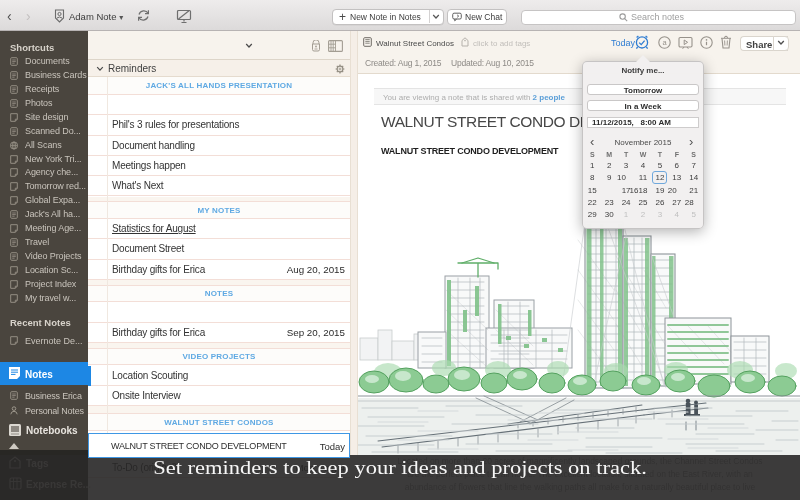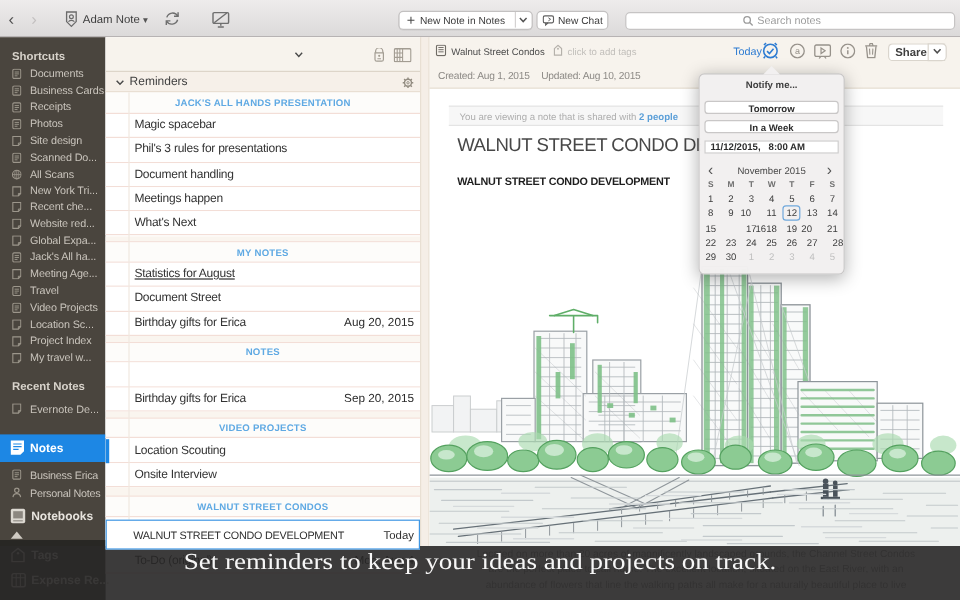--- a/index.html
+++ b/index.html
@@ -91,26 +91,26 @@
     <div class="abs ell" style="left:25px;top:140.58px;width:62px;color:#c9c4bc;font-size:9px;line-height:9px;letter-spacing:-0.1px;">All Scans</div>
 <svg class="abs" style="left:10px;top:154.51px;" width="8" height="9" viewBox="0 0 8 9">
       <path d="M0.7 0.7 h6.6 v5.5 l-2 2.1 h-4.6 z" fill="none" stroke="#9c968b" stroke-width="0.9"></path>
       <path d="M5.3 8.3 v-2.1 h2" stroke="#9c968b" stroke-width="0.8" fill="none"></path>
     </svg>
     <div class="abs ell" style="left:25px;top:154.51px;width:62px;color:#c9c4bc;font-size:9px;line-height:9px;letter-spacing:-0.1px;">New York Tri...</div>
 <svg class="abs" style="left:10px;top:168.44px;" width="8" height="9" viewBox="0 0 8 9">
       <path d="M0.7 0.7 h6.6 v5.5 l-2 2.1 h-4.6 z" fill="none" stroke="#9c968b" stroke-width="0.9"></path>
       <path d="M5.3 8.3 v-2.1 h2" stroke="#9c968b" stroke-width="0.8" fill="none"></path>
     </svg>
-    <div class="abs ell" style="left:25px;top:168.44px;width:62px;color:#c9c4bc;font-size:9px;line-height:9px;letter-spacing:-0.1px;">Recent che...</div>
+    <div class="abs ell" style="left:25px;top:168.44px;width:62px;color:#c9c4bc;font-size:9px;line-height:9px;letter-spacing:-0.1px;">Agency che...</div>
 <svg class="abs" style="left:10px;top:182.37px;" width="8" height="9" viewBox="0 0 8 9">
       <path d="M0.7 0.7 h6.6 v5.5 l-2 2.1 h-4.6 z" fill="none" stroke="#9c968b" stroke-width="0.9"></path>
       <path d="M5.3 8.3 v-2.1 h2" stroke="#9c968b" stroke-width="0.8" fill="none"></path>
     </svg>
-    <div class="abs ell" style="left:25px;top:182.37px;width:62px;color:#c9c4bc;font-size:9px;line-height:9px;letter-spacing:-0.1px;">Website red...</div>
+    <div class="abs ell" style="left:25px;top:182.37px;width:62px;color:#c9c4bc;font-size:9px;line-height:9px;letter-spacing:-0.1px;">Tomorrow red...</div>
 <svg class="abs" style="left:10px;top:196.3px;" width="8" height="9" viewBox="0 0 8 9">
       <path d="M0.7 0.7 h6.6 v5.5 l-2 2.1 h-4.6 z" fill="none" stroke="#9c968b" stroke-width="0.9"></path>
       <path d="M5.3 8.3 v-2.1 h2" stroke="#9c968b" stroke-width="0.8" fill="none"></path>
     </svg>
     <div class="abs ell" style="left:25px;top:196.3px;width:62px;color:#c9c4bc;font-size:9px;line-height:9px;letter-spacing:-0.1px;">Global Expa...</div>
 <svg class="abs" style="left:10px;top:210.23px;" width="8" height="9" viewBox="0 0 8 9">
       <rect x="0.7" y="0.7" width="6.6" height="7.6" rx="1" fill="none" stroke="#9c968b" stroke-width="0.9"></rect>
       <path d="M2.2 3 h3.6 M2.2 4.6 h3.6 M2.2 6.2 h2.4" stroke="#9c968b" stroke-width="0.8" fill="none"></path>
     </svg>
     <div class="abs ell" style="left:25px;top:210.23px;width:62px;color:#c9c4bc;font-size:9px;line-height:9px;letter-spacing:-0.1px;">Jack's All ha...</div>
@@ -209,21 +209,20 @@
 <svg class="abs" style="left:335px;top:64px;" width="10" height="10" viewBox="0 0 10 10">
  <circle cx="5" cy="5" r="2.9" fill="none" stroke="#938d82" stroke-width="1.2"></circle>
  <circle cx="5" cy="5" r="1" fill="none" stroke="#938d82" stroke-width="0.8"></circle>
  <g stroke="#938d82" stroke-width="1.2">
  <path d="M5 0.6 v1.4 M5 8 v1.4 M0.6 5 h1.4 M8 5 h1.4 M1.8 1.8 l1 1 M7.2 7.2 l1 1 M8.2 1.8 l-1 1 M2.8 7.2 l-1 1"></path>
       </g>
 </svg>
 <div class="abs" style="left:88px;top:77px;width:262px;height:18px;background:#fdfcfa;border-bottom:1px solid #f3ded7;box-sizing:border-box;"></div>
     <div class="abs" style="left:88px;top:81px;width:262px;text-align:center;color:#5fa9e3;font-size:8px;font-weight:bold;letter-spacing:0.2px;">JACK'S ALL HANDS PRESENTATION</div>
 <div class="abs" style="left:88px;top:95px;width:262px;height:20.3px;background:#fff;border-bottom:1px solid #f3ded7;box-sizing:border-box;"></div>
-    <div class="abs ell" style="left:112px;top:99.15px;width:170px;color:#333;font-size:10px;letter-spacing:-0.2px;">Magic spacebar</div>
 <div class="abs" style="left:88px;top:115.3px;width:262px;height:20.3px;background:#fff;border-bottom:1px solid #f3ded7;box-sizing:border-box;"></div>
     <div class="abs ell" style="left:112px;top:119.45px;width:170px;color:#333;font-size:10px;letter-spacing:-0.2px;">Phil's 3 rules for presentations</div>
 <div class="abs" style="left:88px;top:135.6px;width:262px;height:20.3px;background:#fff;border-bottom:1px solid #f3ded7;box-sizing:border-box;"></div>
     <div class="abs ell" style="left:112px;top:139.75px;width:170px;color:#333;font-size:10px;letter-spacing:-0.2px;">Document handling</div>
 <div class="abs" style="left:88px;top:155.9px;width:262px;height:20.3px;background:#fff;border-bottom:1px solid #f3ded7;box-sizing:border-box;"></div>
     <div class="abs ell" style="left:112px;top:160.05px;width:170px;color:#333;font-size:10px;letter-spacing:-0.2px;">Meetings happen</div>
 <div class="abs" style="left:88px;top:176.2px;width:262px;height:20.3px;background:#fff;border-bottom:1px solid #f3ded7;box-sizing:border-box;"></div>
     <div class="abs ell" style="left:112px;top:180.35px;width:170px;color:#333;font-size:10px;letter-spacing:-0.2px;">What's Next</div>
 <div class="abs" style="left:88px;top:196.5px;width:262px;height:5.7px;background:#faf5ef;border-bottom:1px solid #f3ded7;box-sizing:border-box;"></div>
 <div class="abs" style="left:88px;top:202.2px;width:262px;height:16.8px;background:#fdfcfa;border-bottom:1px solid #f3ded7;box-sizing:border-box;"></div>
@@ -523,21 +522,21 @@
 <div class="abs" style="left:643px;top:185.5px;width:18px;margin-left:-9px;text-align:center;color:#3d3d3d;font-size:8px;z-index:72;">18</div>
 <div class="abs" style="left:659.9px;top:185.5px;width:18px;margin-left:-9px;text-align:center;color:#3d3d3d;font-size:8px;z-index:72;">19</div>
 <div class="abs" style="left:676.8px;top:185.5px;width:18px;margin-left:-9px;color:#3d3d3d;font-size:8px;z-index:72;">20</div>
 <div class="abs" style="left:693.7px;top:185.5px;width:18px;margin-left:-9px;text-align:center;color:#3d3d3d;font-size:8px;z-index:72;">21</div>
 <div class="abs" style="left:592.3px;top:197.6px;width:18px;margin-left:-9px;text-align:center;color:#3d3d3d;font-size:8px;z-index:72;">22</div>
 <div class="abs" style="left:609.2px;top:197.6px;width:18px;margin-left:-9px;text-align:center;color:#3d3d3d;font-size:8px;z-index:72;">23</div>
 <div class="abs" style="left:626.1px;top:197.6px;width:18px;margin-left:-9px;text-align:center;color:#3d3d3d;font-size:8px;z-index:72;">24</div>
 <div class="abs" style="left:643px;top:197.6px;width:18px;margin-left:-9px;text-align:center;color:#3d3d3d;font-size:8px;z-index:72;">25</div>
 <div class="abs" style="left:659.9px;top:197.6px;width:18px;margin-left:-9px;text-align:center;color:#3d3d3d;font-size:8px;z-index:72;">26</div>
 <div class="abs" style="left:676.8px;top:197.6px;width:18px;margin-left:-9px;text-align:center;color:#3d3d3d;font-size:8px;z-index:72;">27</div>
-<div class="abs" style="left:693.7px;top:197.6px;width:18px;margin-left:-9px;text-align:right;color:#3d3d3d;font-size:8px;z-index:72;">28</div>
+<div class="abs" style="left:693.7px;top:197.6px;width:18px;margin-left:-9px;text-align:left;color:#3d3d3d;font-size:8px;z-index:72;">28</div>
 <div class="abs" style="left:592.3px;top:209.7px;width:18px;margin-left:-9px;text-align:center;color:#3d3d3d;font-size:8px;z-index:72;">29</div>
 <div class="abs" style="left:609.2px;top:209.7px;width:18px;margin-left:-9px;text-align:center;color:#3d3d3d;font-size:8px;z-index:72;">30</div>
 <div class="abs" style="left:626.1px;top:209.7px;width:18px;margin-left:-9px;text-align:center;color:#bfbfbf;font-size:8px;z-index:72;">1</div>
 <div class="abs" style="left:643px;top:209.7px;width:18px;margin-left:-9px;text-align:center;color:#bfbfbf;font-size:8px;z-index:72;">2</div>
 <div class="abs" style="left:659.9px;top:209.7px;width:18px;margin-left:-9px;text-align:center;color:#bfbfbf;font-size:8px;z-index:72;">3</div>
 <div class="abs" style="left:676.8px;top:209.7px;width:18px;margin-left:-9px;text-align:center;color:#bfbfbf;font-size:8px;z-index:72;">4</div>
 <div class="abs" style="left:693.7px;top:209.7px;width:18px;margin-left:-9px;text-align:center;color:#bfbfbf;font-size:8px;z-index:72;">5</div>
 <div class="abs" style="left:652.4px;top:171.4px;width:15px;height:13px;border:1.5px solid #6fa8dc;border-radius:3px;box-sizing:border-box;z-index:73;"></div>
 
 <div class="abs" style="left:0;top:450px;width:88px;height:5px;background:rgba(30,29,28,0.75);z-index:40;"></div>

